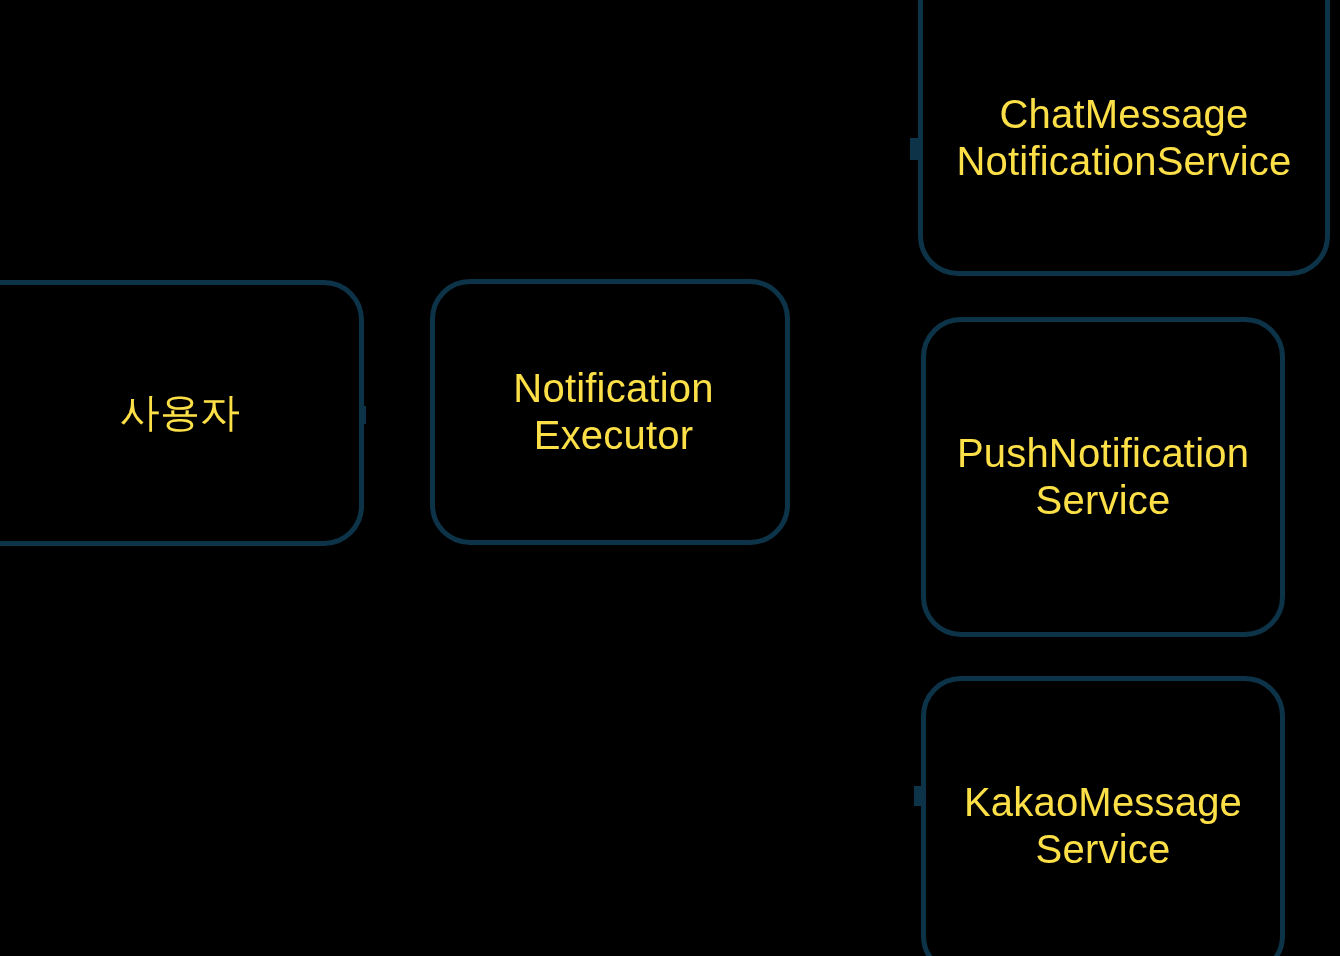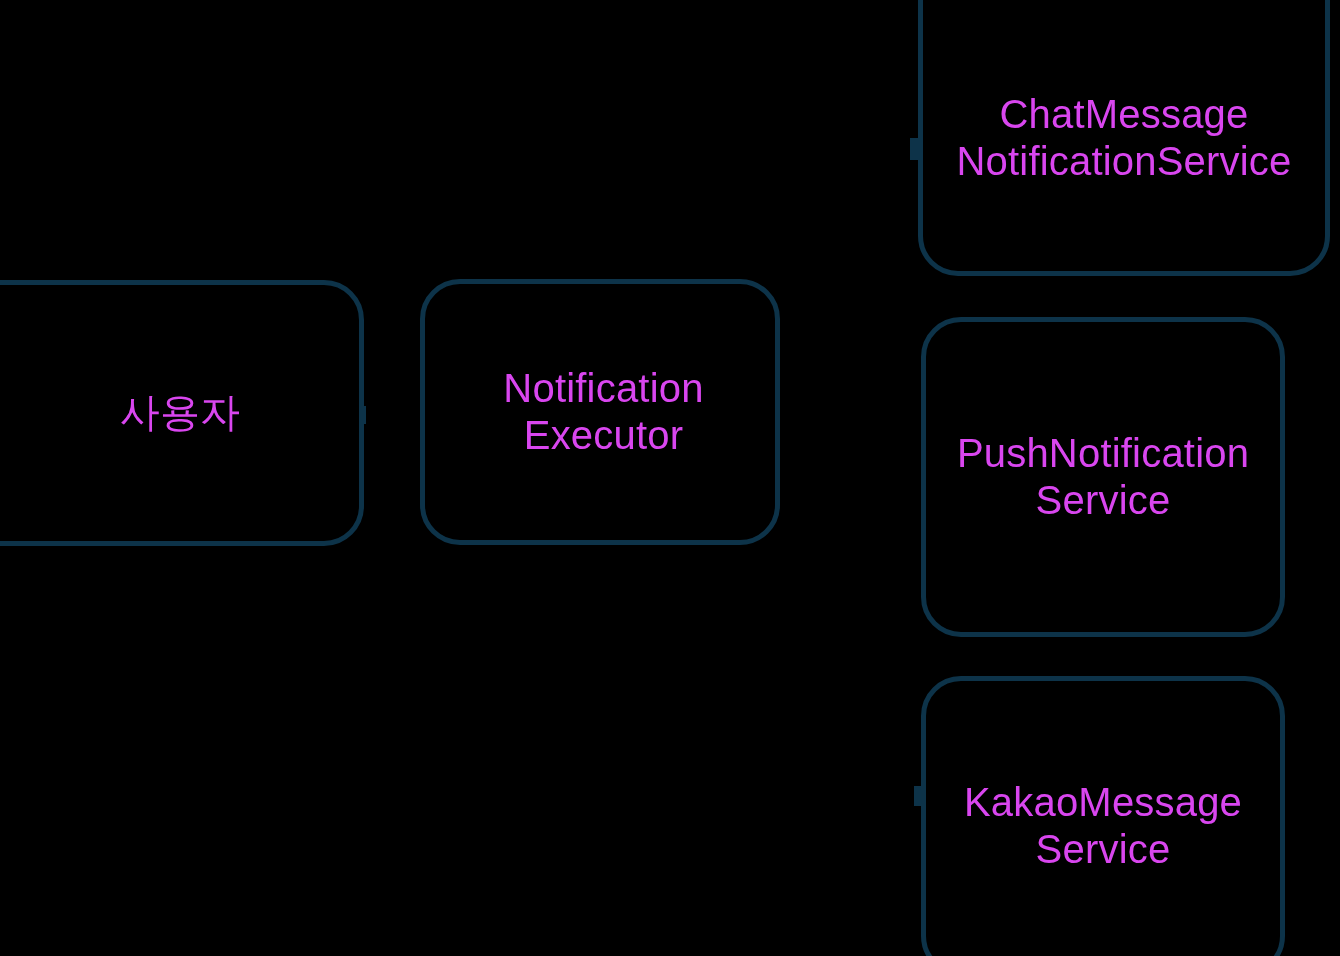--- a/index.html
+++ b/index.html
@@ -20,31 +20,31 @@
     box-sizing: border-box;
     border: 5px solid #0d3349;
     border-radius: 40px;
     background: transparent;
     display: flex;
     align-items: center;
     justify-content: center;
     text-align: center;
   }
   .node-label {
-    color: #d946ef;
+    color: #fde047;
     font-size: 40px;
     line-height: 1.18;
     letter-spacing: 0.2px;
     font-weight: 400;
     white-space: pre-line;
     padding: 0 12px;
   }
   
   #node-user       { left: -44px;  top: 280px; width: 408px;  height: 266px; }
-  #node-executor   { left: 420px;  top: 279px; width: 360px;  height: 266px; padding-left: 7px; }
+  #node-executor   { left: 430px;  top: 279px; width: 360px;  height: 266px; padding-left: 7px; }
   #node-chatmsg    { left: 918px;  top: -52px; width: 412px;  height: 328px; }
   #node-push       { left: 921px;  top: 317px; width: 364px;  height: 320px; }
   #node-kakao      { left: 921px;  top: 676px; width: 364px;  height: 300px; }
 
   #node-user .node-label     { transform: translateX(20px); }
   #node-chatmsg .node-label  { transform: translateY(26px); }
 
   
   .stub {
     position: absolute;

